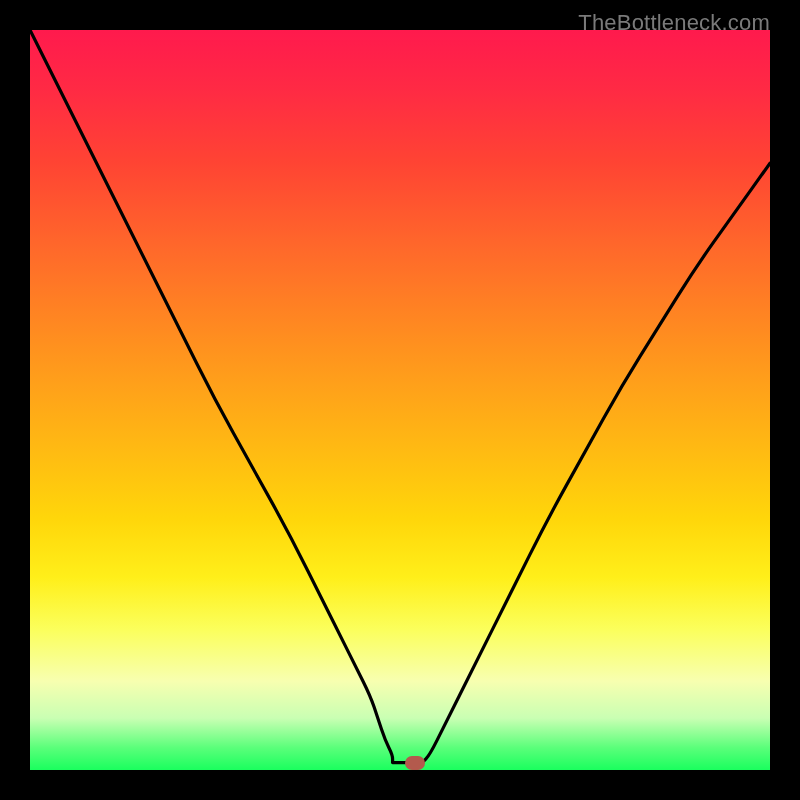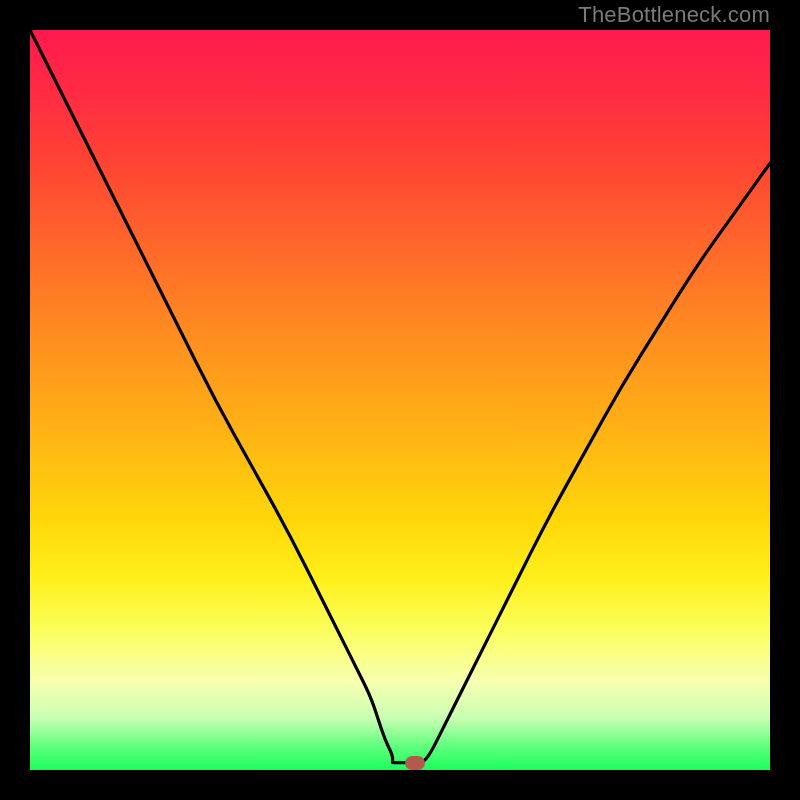--- a/index.html
+++ b/index.html
@@ -34,21 +34,21 @@
       #ffef1a 74%,
       #fbff5c 81%,
       #f7ffb0 88%,
       #c9ffb3 93%,
       #5aff7a 97%,
       #1aff5e 100%
     );
   }
   .watermark {
     position: absolute;
-    top: 2px;
+    top: 10px;
     right: 30px;
     color: #7a7a7a;
     font-size: 22px;
     font-weight: 500;
     letter-spacing: 0.2px;
     user-select: none;
   }
   svg.curve {
     position: absolute;
     left: 0;

